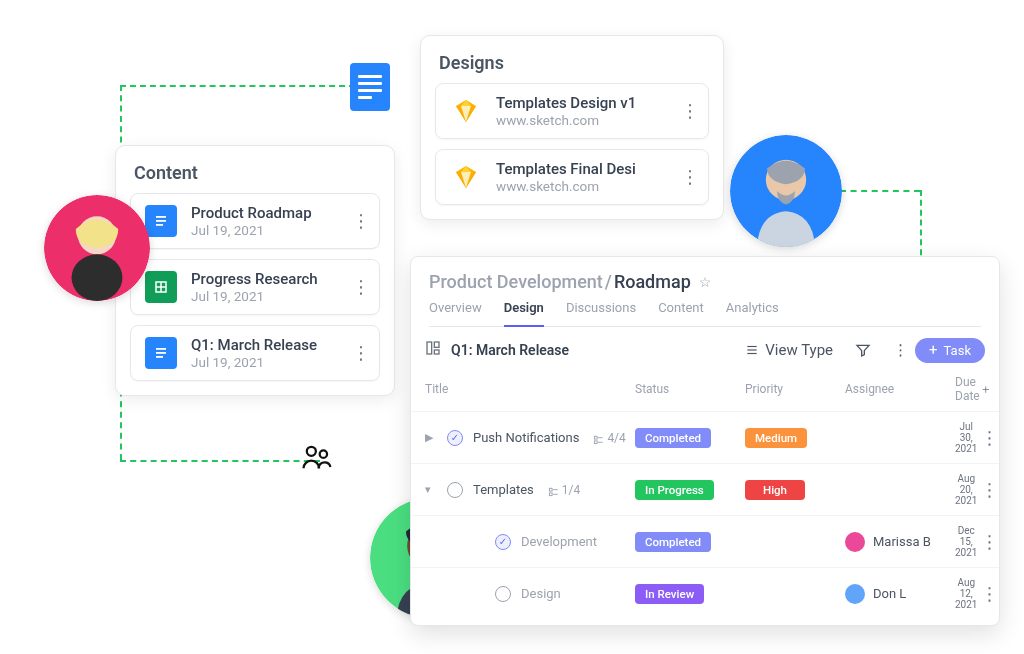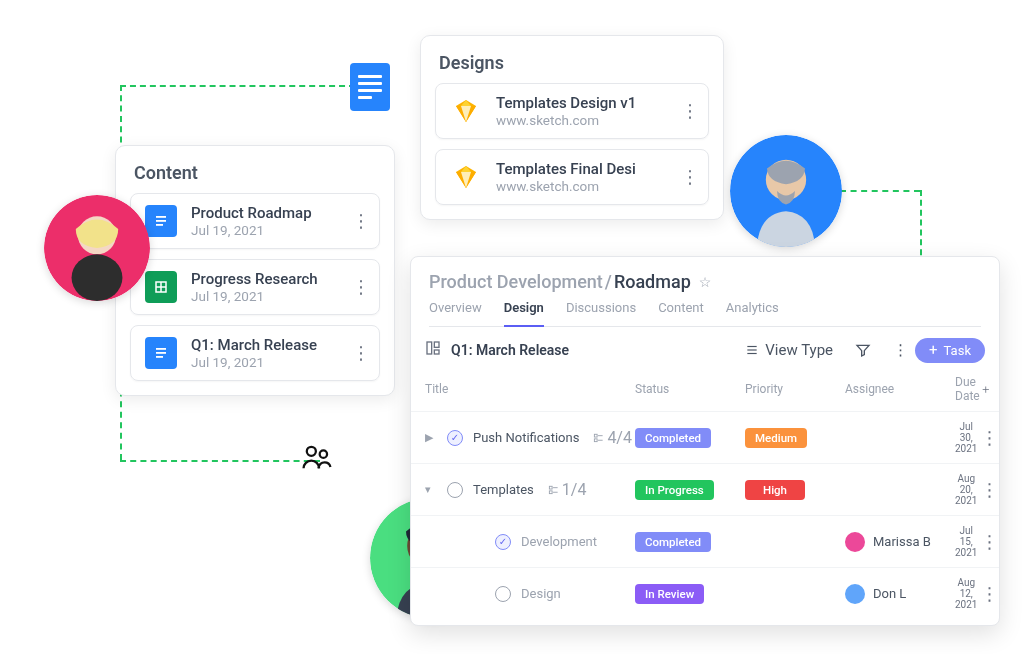--- a/index.html
+++ b/index.html
@@ -43,21 +43,21 @@
   .rm-row { display:grid; grid-template-columns: 210px 110px 100px 110px 1fr 20px; align-items:center; font-size:13px; padding: 9px 14px; border-top:1px solid #f1f3f5; }
   .rm-title-cell { display:flex; align-items:center; gap:10px; color:#4b5563; }
   .chev { width:12px; color:#9ca3af; font-size:11px; }
   .status-circle { width:16px; height:16px; border:1.5px solid #9ca3af; border-radius:50%; flex-shrink:0; }
   .status-circle.done { border-color:#818cf8; background:#eef0ff; display:flex; align-items:center; justify-content:center; }
   .status-circle.done::after { content:"✓"; font-size:10px; color:#6366f1; }
   .pill { display:inline-block; padding:3px 10px; border-radius:4px; font-size:11.5px; color:#fff; font-weight:500; min-width:60px; text-align:center; }
   .assignee-cell { display:flex; align-items:center; gap:8px; color:#4b5563;}
   .mini-avatar { width:20px; height:20px; border-radius:50%; }
   .due { color:#6b7280; font-size:10px; text-align:center; }
-  .subtask-meta { font-size:16px; color:#9ca3af; display:flex; align-items:center; gap:3px; margin-left:4px;}
+  .subtask-meta { font-size:12px; color:#9ca3af; display:flex; align-items:flex-end; gap:3px; margin-left:4px;}
   .indent2 { padding-left:48px; }
 
   .float-doc-icon { position:absolute; width:40px; height:48px; background:#2684fc; border-radius:4px; display:flex; flex-direction:column; justify-content:center; gap:4px; padding:0 8px;}
   .float-doc-icon .l { height:3px; background:#fff; border-radius:1px; }
   .float-doc-icon .l.short { width:60%; }
 
   .people-glyph { position:absolute; font-size:28px; color:#111; }
 </style>
 </head>
 <body>
@@ -301,21 +301,21 @@
           <span class="chev"></span>
           <span class="status-circle done"></span>
           <span style="color:#9ca3af">Development</span>
         </div>
         <div><span class="pill" style="background:#818cf8">Completed</span></div>
         <div></div>
         <div class="assignee-cell">
           <span class="mini-avatar" style="background:#ec4899"></span>
           <span>Marissa B</span>
         </div>
-        <div class="due">Jul 15, 2021</div>
+        <div class="due">Dec 15, 2021</div>
         <div class="dots"></div>
       </div>
       <div class="rm-row">
         <div class="rm-title-cell indent2">
           <span class="chev"></span>
           <span class="status-circle"></span>
           <span style="color:#9ca3af">Design</span>
         </div>
         <div><span class="pill" style="background:#8b5cf6">In Review</span></div>
         <div></div>

